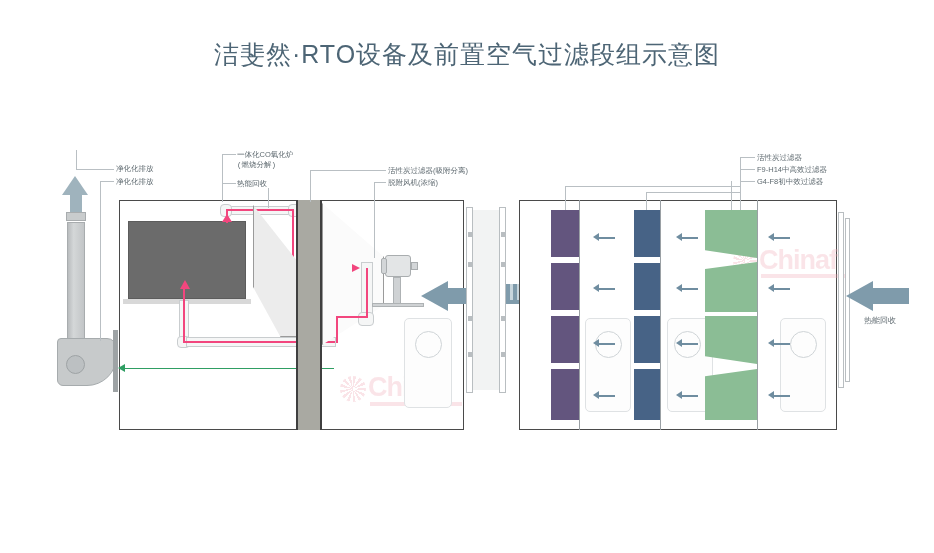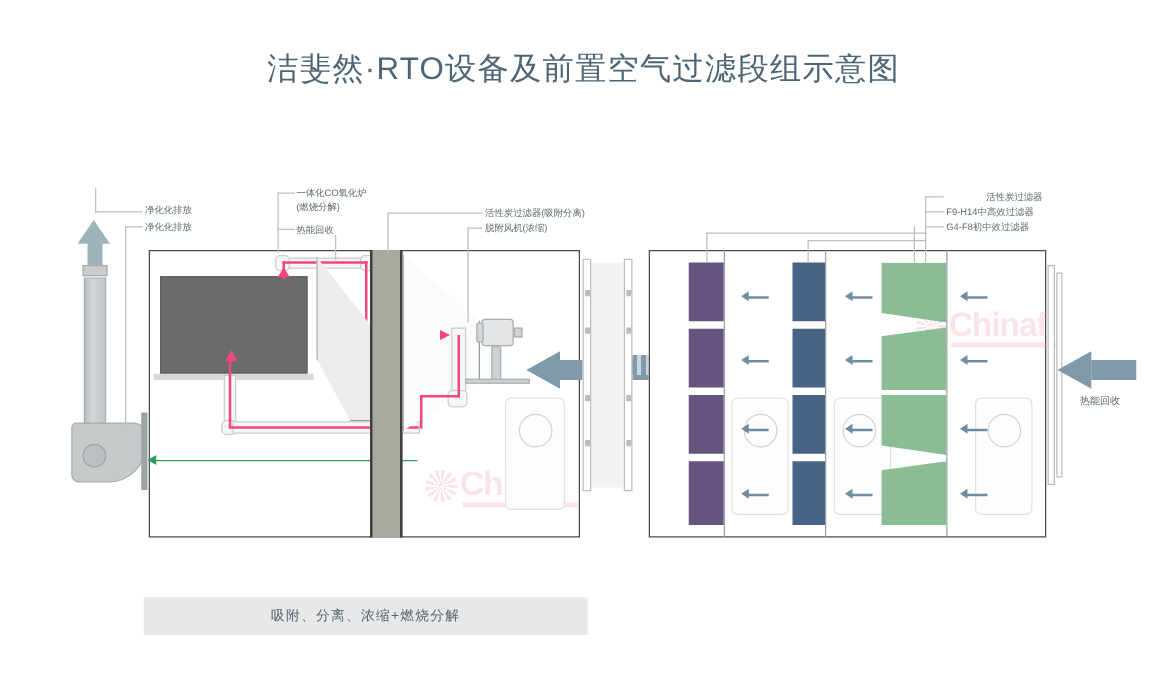--- a/index.html
+++ b/index.html
@@ -223,46 +223,45 @@
 
   <div class="lbl" style="left:116px;top:164px;font-family:Liberation Mono, monospace;">净化化排放</div>
   <div class="leader leadh" style="left:100px;top:169px;width:14px;"></div>
   <div class="lbl" style="left:116px;top:176px;">净化化排放</div>
   <div class="leader leadh" style="left:100px;top:181px;width:14px;"></div>
   <div class="leader leadv" style="left:100px;top:181px;height:160px;"></div>
   <div class="leader leadv" style="left:76px;top:150px;height:20px;"></div>
   <div class="leader leadh" style="left:76px;top:169px;width:24px;"></div>
 
   <div class="lbl" style="left:237px;top:149px;">一体化CO氧化炉</div>
-  <div class="lbl" style="left:237px;top:160px;">(燃烧分解)</div>
+  <div class="lbl" style="left:237px;top:160px;font-family:Liberation Mono, monospace;">(燃烧分解)</div>
   <div class="leader leadh" style="left:222px;top:154px;width:14px;"></div>
   <div class="leader leadv" style="left:222px;top:154px;height:48px;"></div>
   <div class="lbl" style="left:237px;top:178px;">热能回收</div>
   <div class="leader leadh" style="left:222px;top:183px;width:14px;"></div>
 
   <div class="leader leadv" style="left:268px;top:188px;height:20px;"></div>
 
   <div class="lbl" style="left:388px;top:165px;">活性炭过滤器(吸附分离)</div>
   <div class="leader leadh" style="left:374px;top:170px;width:12px;"></div>
   <div class="leader leadv" style="left:310px;top:170px;height:32px;"></div>
   <div class="leader leadh" style="left:310px;top:170px;width:64px;"></div>
   <div class="lbl" style="left:388px;top:177px;">脱附风机(浓缩)</div>
   <div class="leader leadh" style="left:374px;top:182px;width:12px;"></div>
   <div class="leader leadv" style="left:374px;top:182px;height:76px;"></div>
 
-  <div class="lbl r" style="left:789px;top:152px;">活性炭过滤器</div>
+  <div class="lbl r" style="left:757px;top:152px;">活性炭过滤器</div>
   <div class="leader leadh" style="left:740px;top:157px;width:15px;"></div>
   <div class="leader leadv" style="left:740px;top:157px;height:53px;"></div>
   <div class="leader leadv" style="left:565px;top:186px;height:24px;"></div>
   <div class="leader leadh" style="left:565px;top:186px;width:175px;"></div>
 
   <div class="lbl r" style="left:757px;top:164px;">F9-H14中高效过滤器</div>
   <div class="leader leadh" style="left:740px;top:169px;width:15px;"></div>
   <div class="leader leadv" style="left:646px;top:192px;height:18px;"></div>
   <div class="leader leadh" style="left:646px;top:192px;width:94px;"></div>
 
   <div class="lbl r" style="left:757px;top:176px;">G4-F8初中效过滤器</div>
   <div class="leader leadh" style="left:740px;top:181px;width:15px;"></div>
   <div class="leader leadv" style="left:731px;top:181px;height:29px;"></div>
 
-  <div class="caption" style="left:115px;top:478px;width:355px;">吸附、分离、浓缩+燃烧分解</div>
 
 </div>
 
 </body></html>

